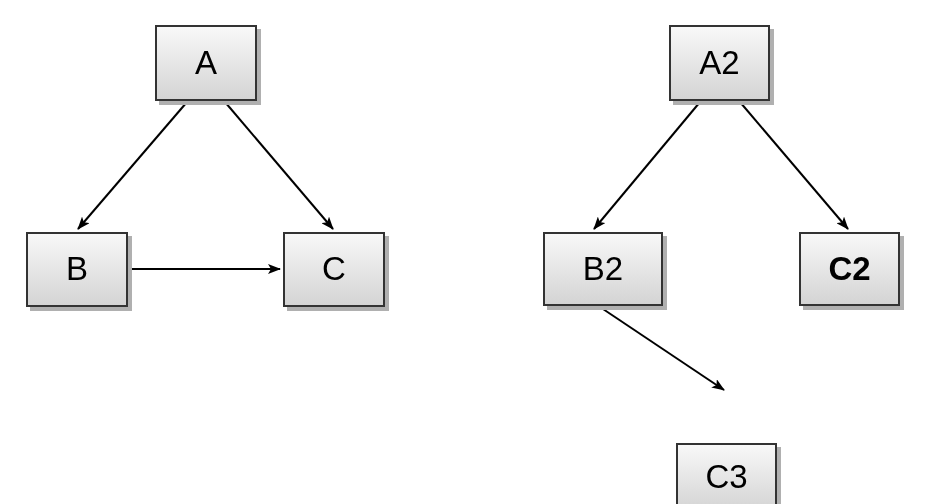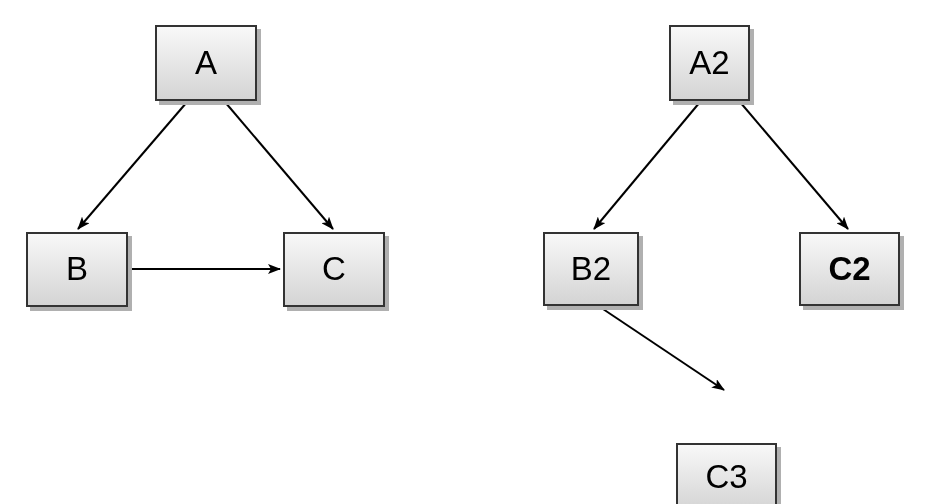--- a/index.html
+++ b/index.html
@@ -57,24 +57,24 @@
   <div id="nodes-layer">
       <div class="node" style="left: 155px; top: 25px; width: 102px; height: 76px;">
         <span class="node-label">A</span>
       </div>
       <div class="node" style="left: 26px; top: 232px; width: 102px; height: 75px;">
         <span class="node-label">B</span>
       </div>
       <div class="node" style="left: 283px; top: 232px; width: 102px; height: 75px;">
         <span class="node-label">C</span>
       </div>
-      <div class="node" style="left: 669px; top: 25px; width: 81px; height: 76px;">
+      <div class="node" style="left: 669px; top: 25px; width: 101px; height: 76px;">
         <span class="node-label">A2</span>
       </div>
-      <div class="node" style="left: 543px; top: 232px; width: 96px; height: 74px;">
+      <div class="node" style="left: 543px; top: 232px; width: 120px; height: 74px;">
         <span class="node-label">B2</span>
       </div>
       <div class="node" style="left: 799px; top: 232px; width: 101px; height: 74px; font-weight: bold;">
         <span class="node-label">C2</span>
       </div>
       <div class="node" style="left: 676px; top: 415px; width: 101px; height: 69px; margin-top: 28px;">
         <span class="node-label">C3</span>
       </div>
     </div>
 </div>

